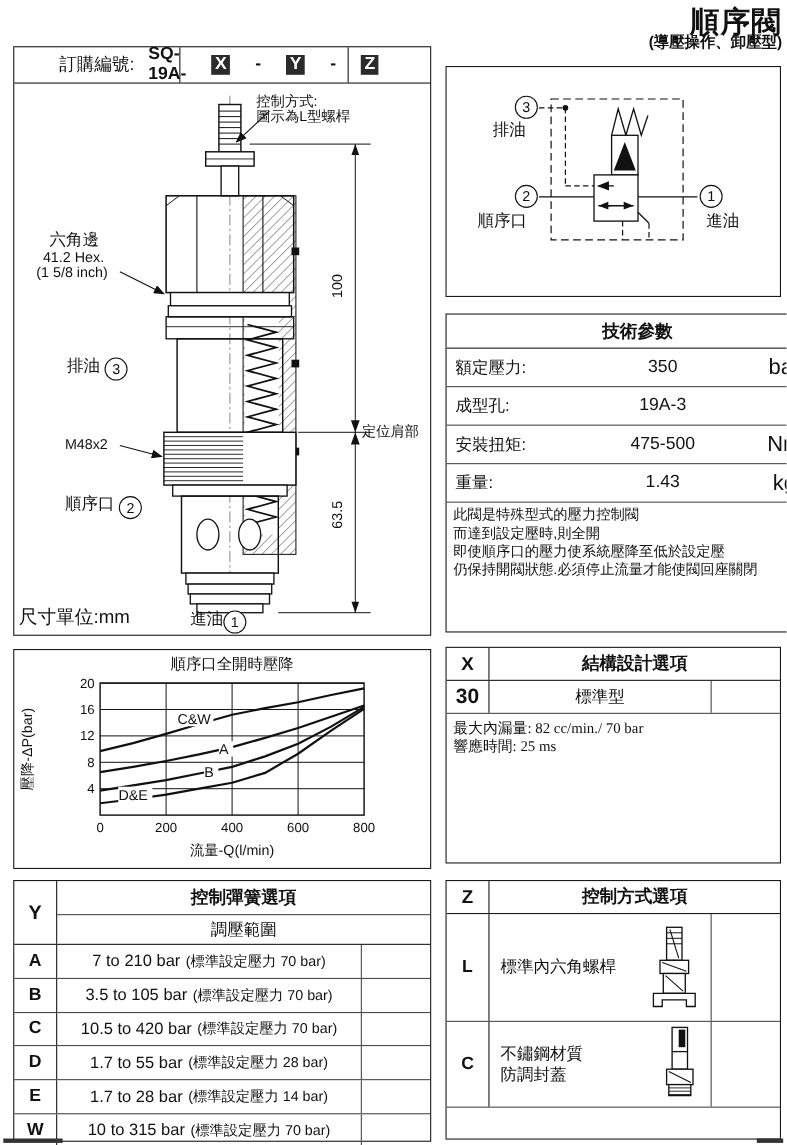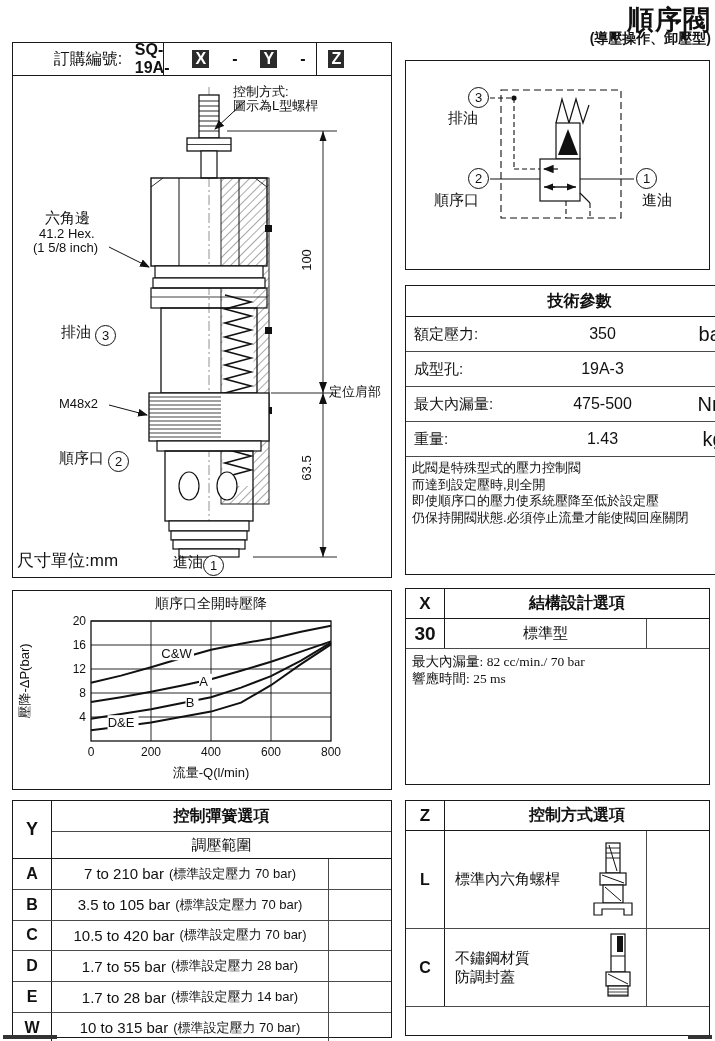--- a/index.html
+++ b/index.html
@@ -225,21 +225,21 @@
     <span class="tl">額定壓力:</span>
     <span class="tv">350</span>
     <span class="tu">bar</span>
   </div>
   <div class="trow">
     <span class="tl">成型孔:</span>
     <span class="tv">19A-3</span>
     <span class="tu"></span>
   </div>
   <div class="trow">
-    <span class="tl">最大內漏量:</span>
+    <span class="tl">安裝扭矩:</span>
     <span class="tv">475-500</span>
     <span class="tu">Nm</span>
   </div>
   <div class="trow">
     <span class="tl">重量:</span>
     <span class="tv">1.43</span>
     <span class="tu">kg</span>
   </div>
   <div class="tech-notes">
     <div>此閥是特殊型式的壓力控制閥</div>

